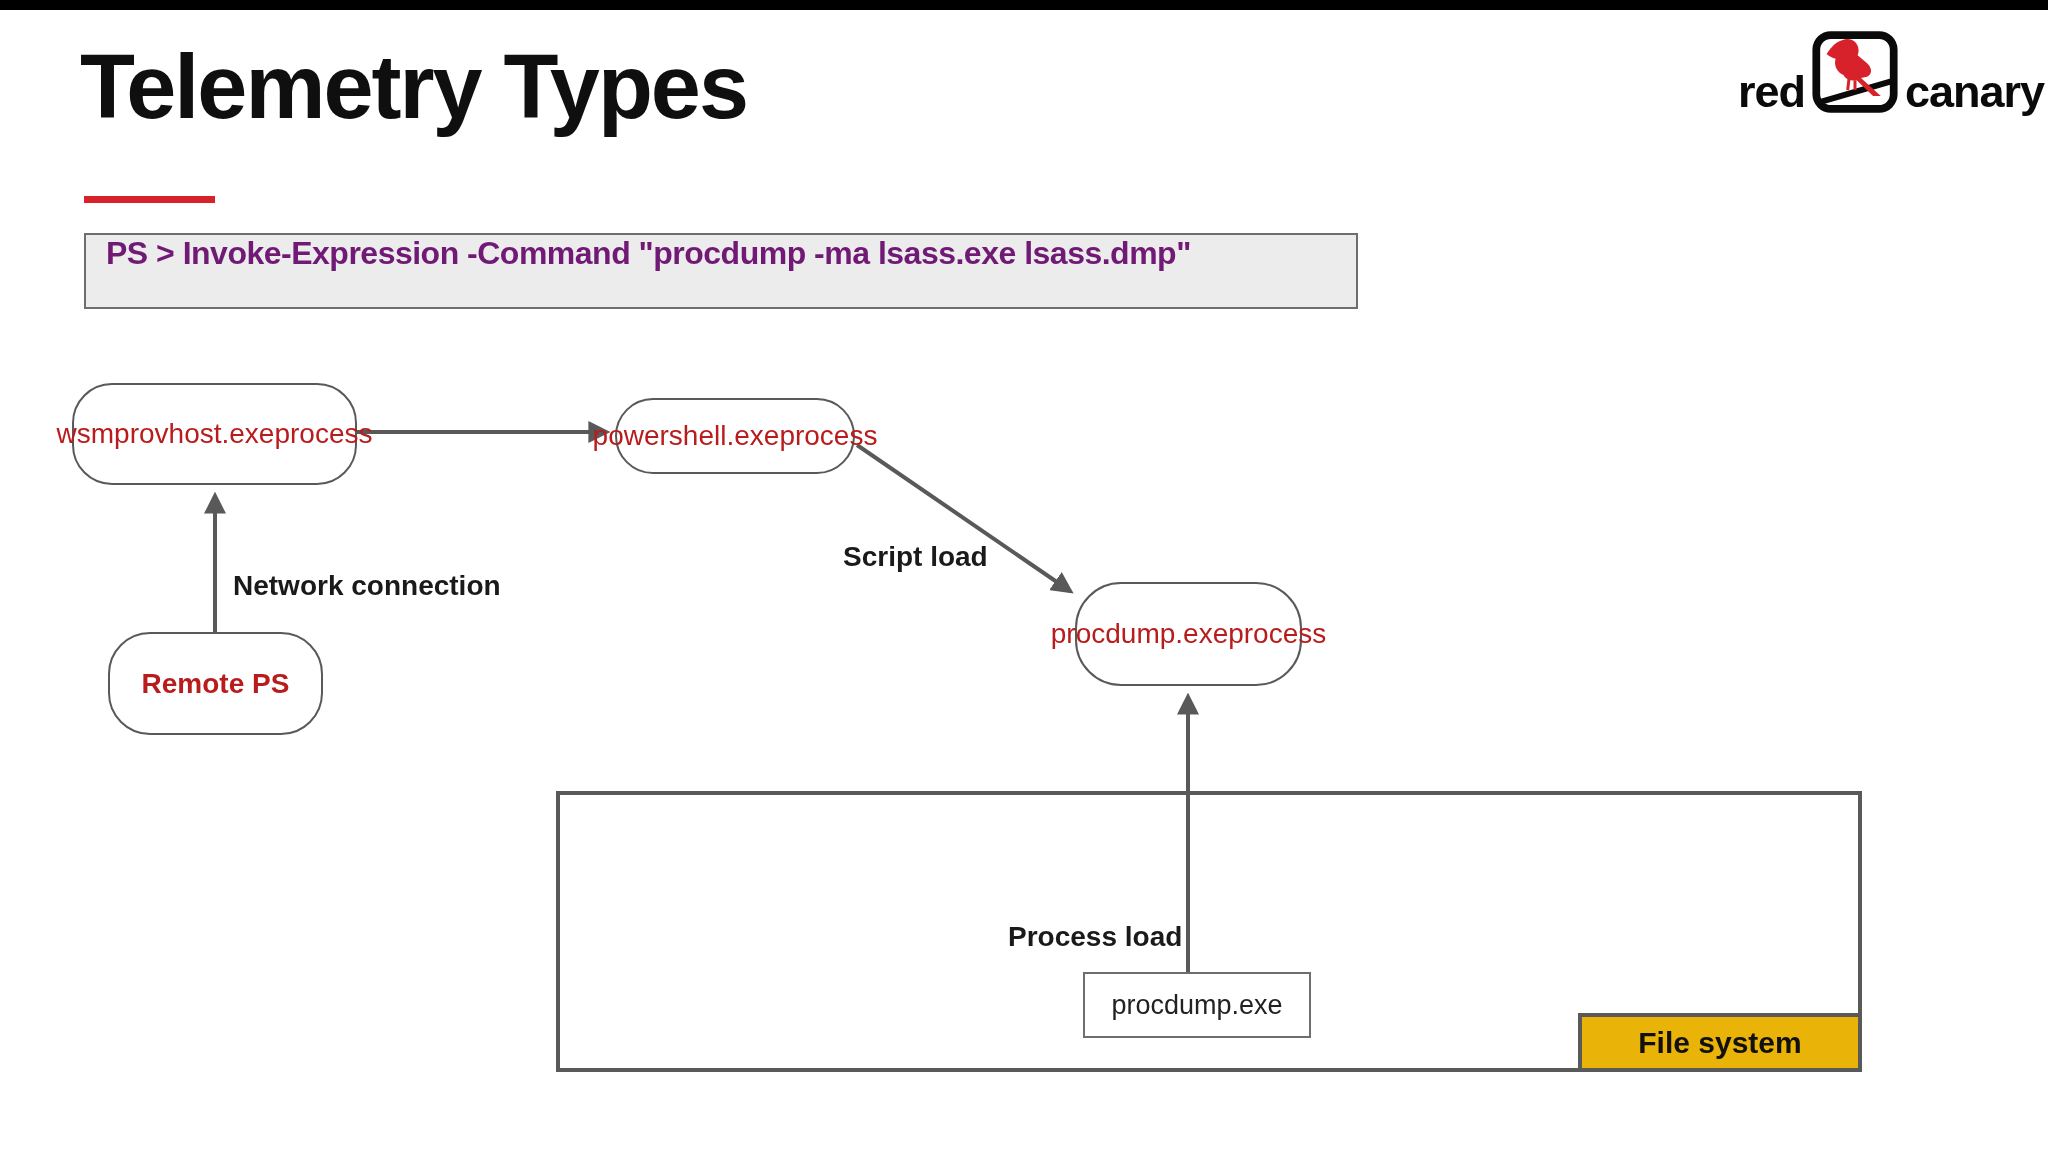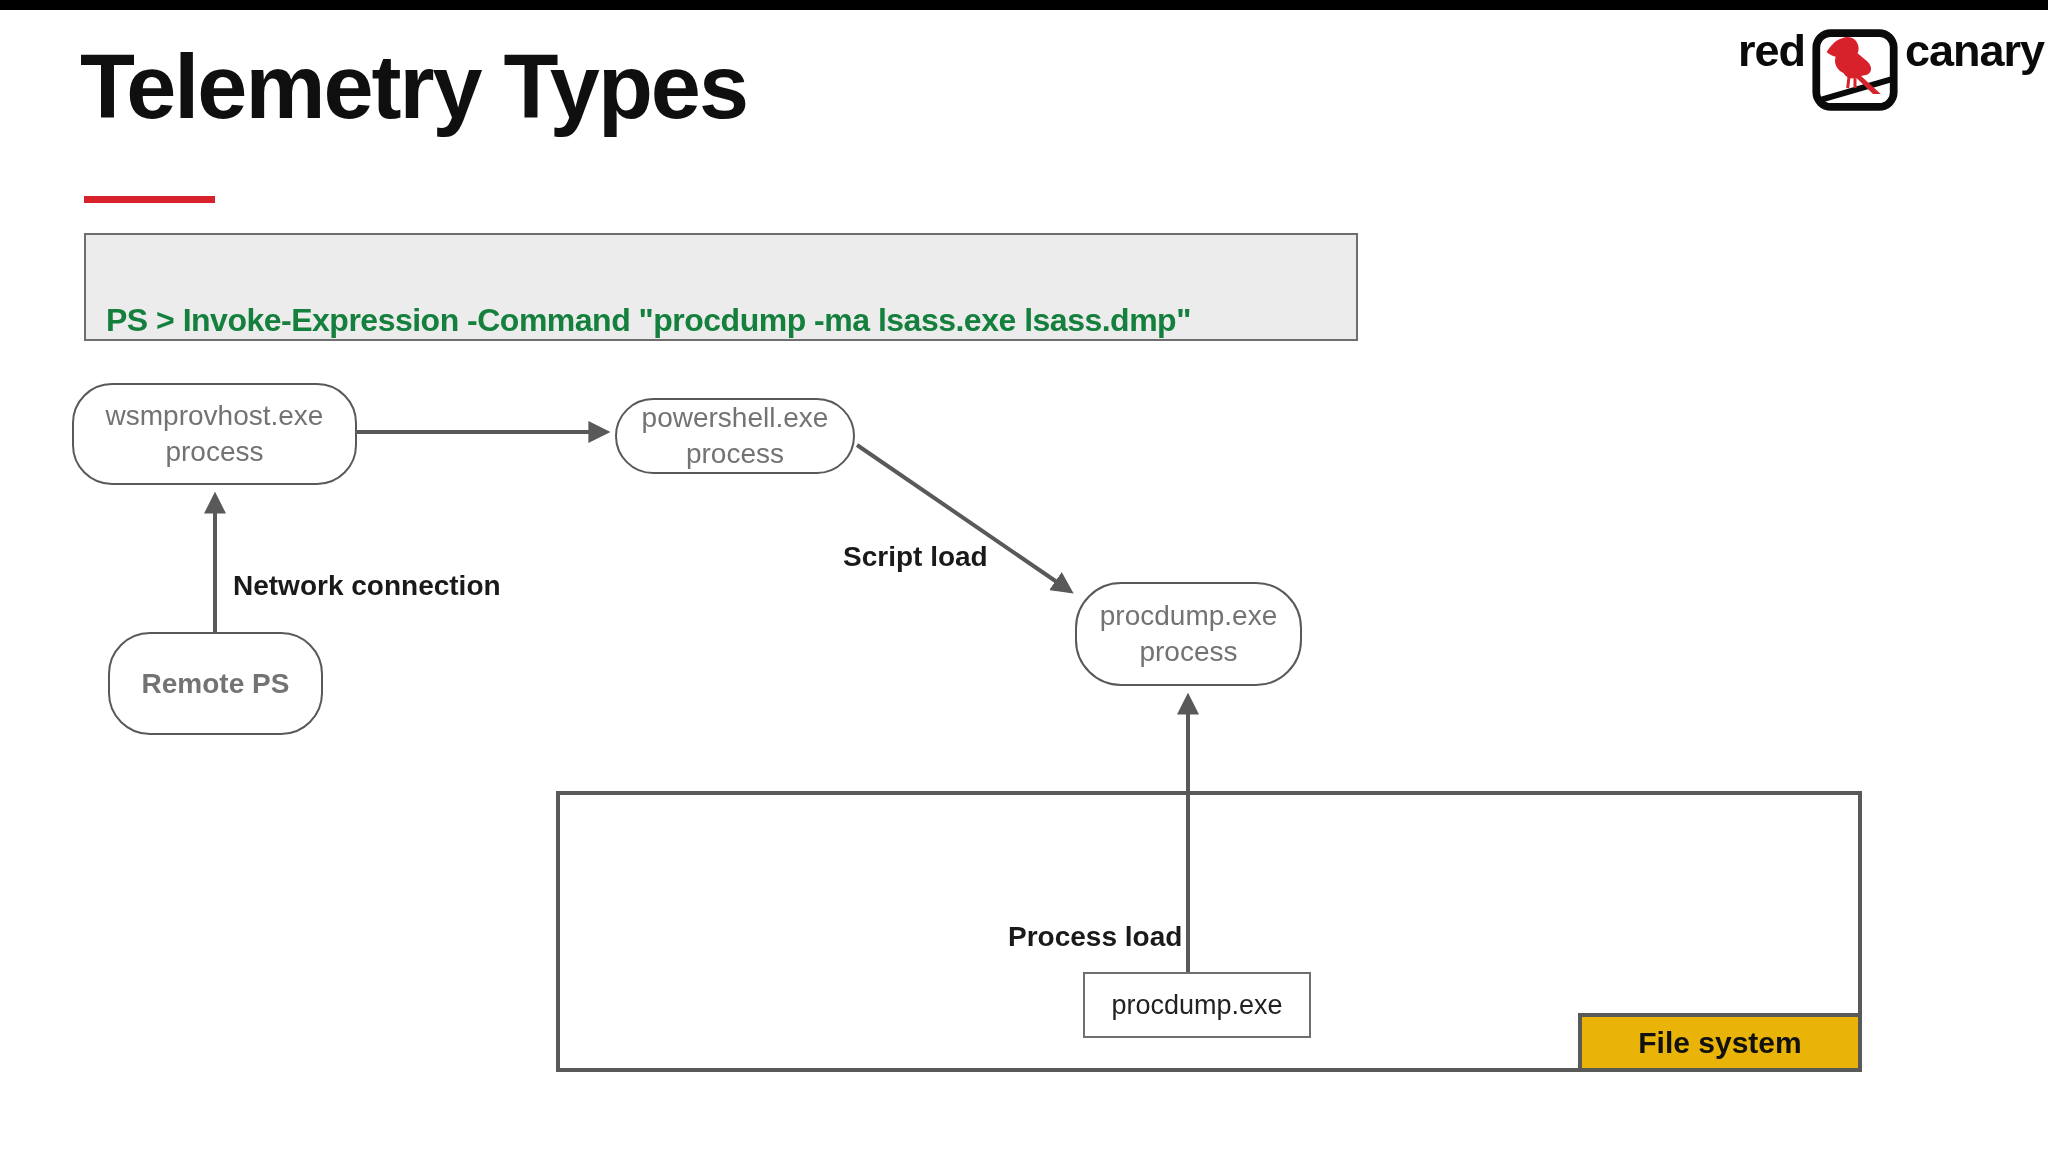--- a/index.html
+++ b/index.html
@@ -7,28 +7,28 @@
     position:relative;width:2048px;height:1152px;overflow:hidden;background:#ffffff;
     font-family:"Liberation Sans",sans-serif;color:#1a1a1a;
   }
   .letterbox{position:absolute;left:0;top:0;width:2048px;height:10px;background:#000;}
   .page-title{
     position:absolute;left:80px;top:40px;margin:0;
     font-size:90px;font-weight:bold;letter-spacing:-2px;color:#0f0f0f;line-height:1.05;
   }
   .title-rule{position:absolute;left:84px;top:196px;width:131px;height:7px;background:#d7222b;}
   .command-box{
-    position:absolute;left:84px;top:233px;width:1274px;height:108px;box-sizing:border-box;
-    background:#ececec;border:2px solid #6e6e6e;display:flex;align-items:flex-end;
-    padding-left:20px;font-size:32px;font-weight:bold;color:#15803d;letter-spacing:-0.5px;
+    position:absolute;left:84px;top:233px;width:1274px;height:76px;box-sizing:border-box;
+    background:#ececec;border:2px solid #6e6e6e;display:flex;align-items:flex-start;
+    padding-left:20px;font-size:32px;font-weight:bold;color:#701a75;letter-spacing:-0.5px;
   }
   .node{
     position:absolute;box-sizing:border-box;background:#ffffff;border:2px solid #595959;
-    border-radius:40px;display:flex;flex-direction:column;align-items:center;justify-content:center;
-    font-size:28px;line-height:1.28;color:#737373;text-align:center;z-index:3;
+    border-radius:40px;display:flex;flex-direction:row;align-items:center;justify-content:center;
+    font-size:28px;line-height:1.28;color:#b91c1c;text-align:center;z-index:3;
   }
   .node-wsmprovhost{left:72px;top:383px;width:285px;height:102px;}
   .node-powershell{left:615px;top:382px;width:240px;height:76px;margin-top:16px;}
   .node-procdump{left:1075px;top:582px;width:227px;height:104px;border-radius:46px;}
   .node-remote-ps{left:108px;top:632px;width:215px;height:103px;border-radius:42px;font-weight:bold;}
   .edge-label{position:absolute;font-weight:bold;font-size:28px;color:#1a1a1a;z-index:4;white-space:nowrap;text-align:center;}
   .lbl-network{left:233px;top:570px;}
   .lbl-script{left:843px;top:541px;}
   .lbl-process{left:1008px;top:921px;width:172px;text-align:right;}
   .fs-container{
@@ -41,21 +41,21 @@
     font-size:30px;font-weight:bold;color:#111;z-index:2;
   }
   .file-artifact{
     position:absolute;left:1083px;top:972px;width:228px;height:66px;box-sizing:border-box;
     background:#ffffff;border:2px solid #6e6e6e;display:flex;align-items:center;justify-content:center;
     font-size:27px;color:#222;z-index:3;
   }
   .edges{position:absolute;left:0;top:0;z-index:2;}
   .edges line{stroke:#595959;stroke-width:4;}
   .logo{
-    position:absolute;left:1738px;top:28px;height:86px;display:flex;align-items:flex-start;gap:7px;z-index:5;
+    position:absolute;left:1738px;top:28px;height:86px;display:flex;align-items:flex-end;gap:7px;z-index:5;
   }
   .logo-word{font-size:45px;font-weight:bold;color:#0a0a0a;letter-spacing:-1px;line-height:1;}
   .logo-icon{width:86px;height:84px;display:block;}
 </style>
 </head>
 <body>
 
 <div class="slide">
 
   <div class="letterbox"></div>

